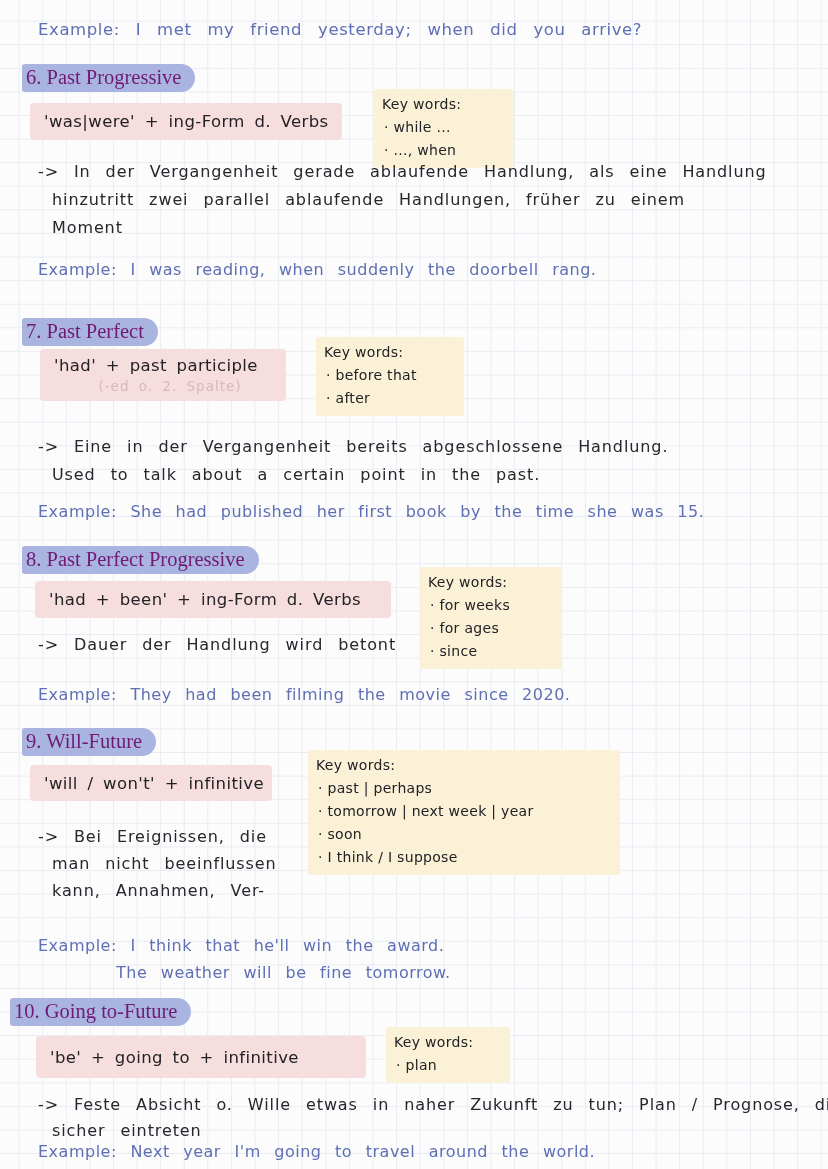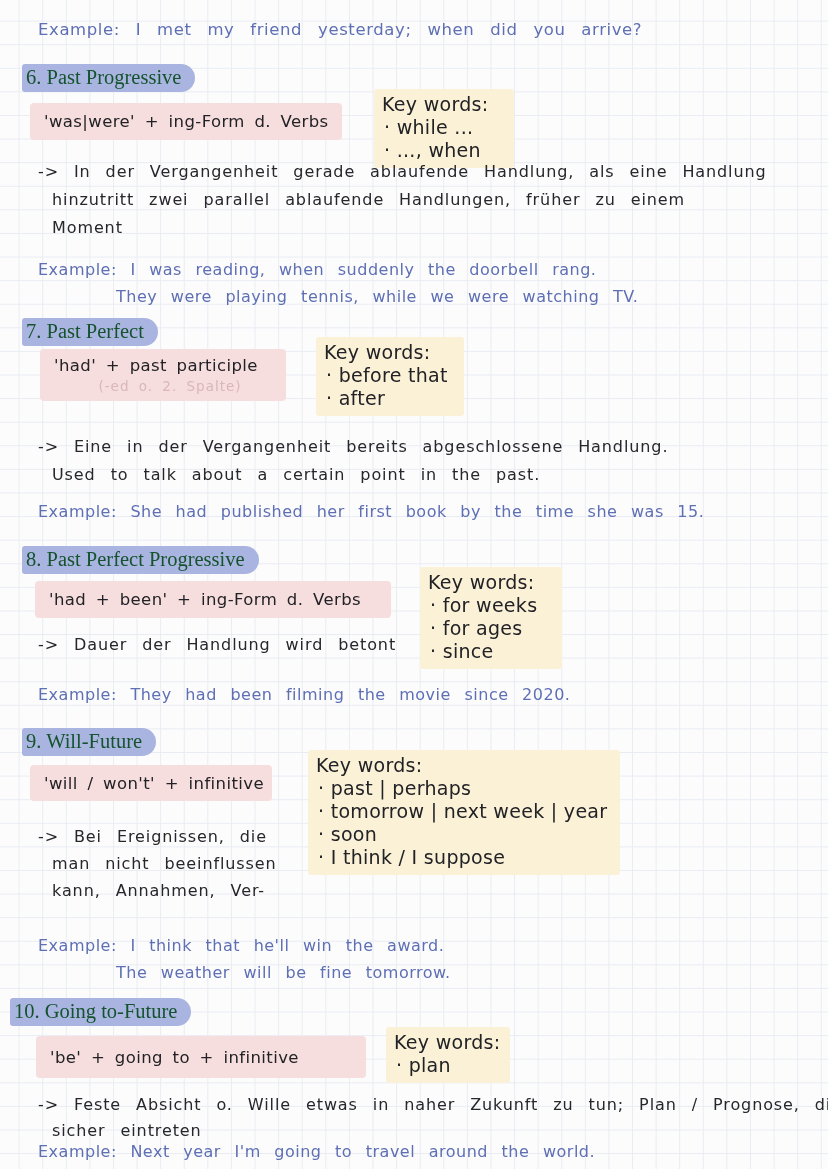--- a/index.html
+++ b/index.html
@@ -20,21 +20,21 @@
 
   .intro{
     position:absolute;left:38px;top:20px;
     font-size:16.5px;word-spacing:10px;letter-spacing:0.6px;
     color:#5e6fb4;white-space:nowrap;
   }
 
   .heading{
     position:absolute;
     font-family:"Liberation Serif", serif;
-    font-size:20.5px;color:#14532d;
+    font-size:20.5px;color:#701a75;
     background:#a9b5e0;
     padding:2px 14px 3px 4px;
     border-radius:3px 14px 14px 3px;
     white-space:nowrap;
   }
 
   .formula{
     position:absolute;
     background:#f7dede;
     border-radius:4px;
@@ -49,21 +49,21 @@
   .fnote{
     font-size:13.5px;color:#d9b6ba;
     text-align:center;margin-top:3px;letter-spacing:1px;
   }
 
   .kwbox{
     position:absolute;
     background:#faf1d7;
     border-radius:3px;
     color:#222226;
-    font-size:19px;
+    font-size:14px;
     padding:4px 8px 6px 8px;
     box-sizing:border-box;
     letter-spacing:0.3px;
   }
   .kwbox .kwtitle{line-height:23px;white-space:nowrap;}
   .kwbox .kwline{line-height:23px;white-space:nowrap;padding-left:2px;}
 
   .expl{
     position:absolute;
     color:#26262b;
@@ -96,21 +96,20 @@
     <div class="kwline">· while ...</div>
     <div class="kwline">· ..., when</div>
   </div>
   <div class="expl" style="left:38px;top:158px;">
     <div class="line">-&gt; In der Vergangenheit gerade ablaufende Handlung, als eine Handlung</div>
     <div class="line ind">hinzutritt zwei parallel ablaufende Handlungen, früher zu einem</div>
     <div class="line ind">Moment</div>
   </div>
   <div class="example" style="left:38px;top:256px;">
     <div class="line">Example: I was reading, when suddenly the doorbell rang.</div>
-    <div class="line ind2">They were playing tennis, while we were watching TV.</div>
   </div>
 
   <div class="heading" style="left:22px;top:318px;">7. Past Perfect</div>
   <div class="formula" style="left:40px;top:349px;width:246px;height:52px;">
     <div class="line">'had' + past participle</div>
     <div class="fnote line">(-ed o. 2. Spalte)</div>
   </div>
   <div class="kwbox" style="left:316px;top:337px;width:148px;">
     <div class="kwtitle">Key words:</div>
     <div class="kwline">· before that</div>

